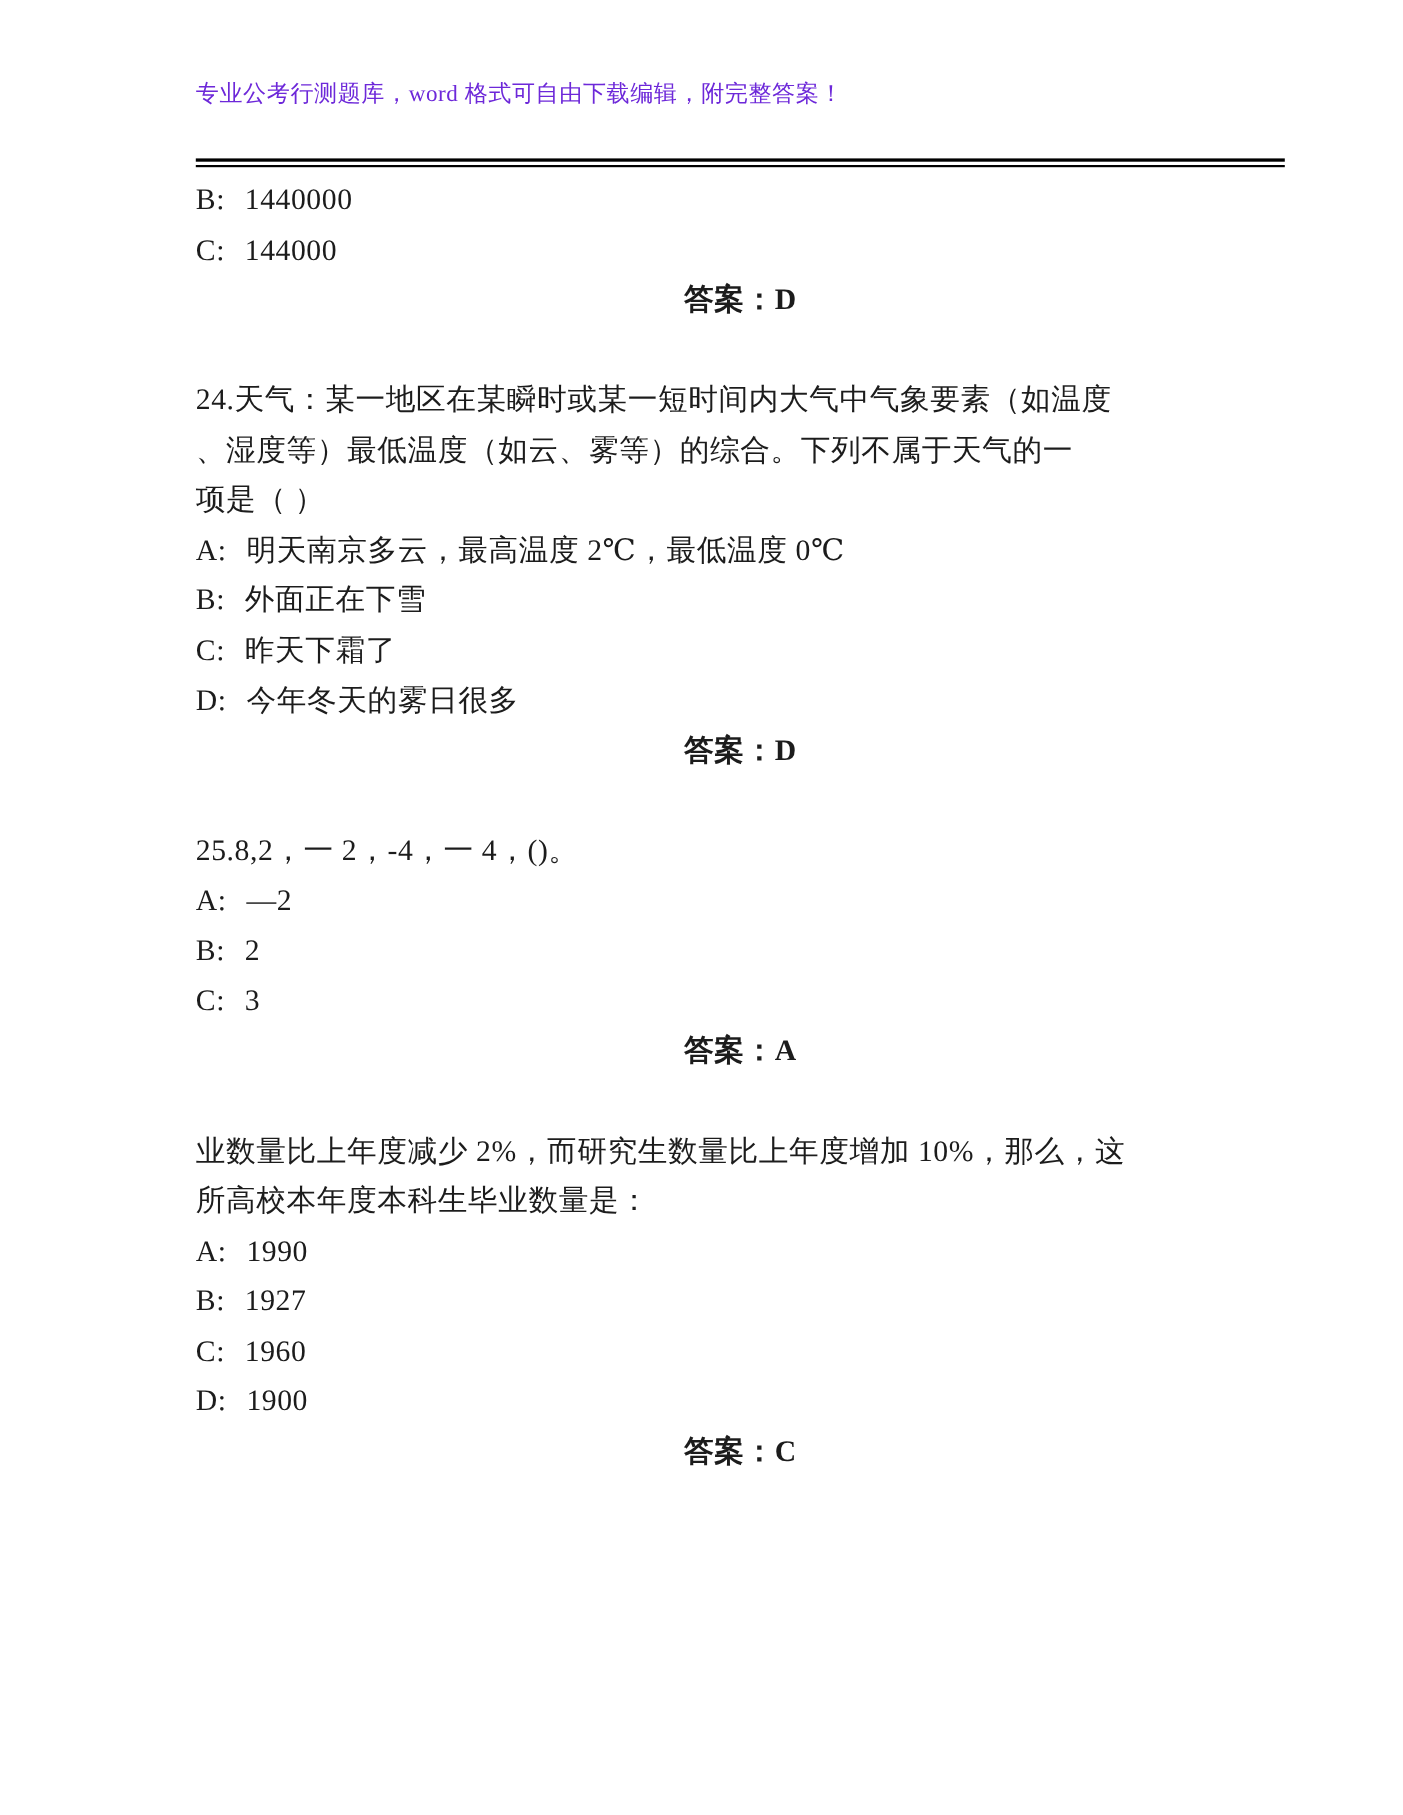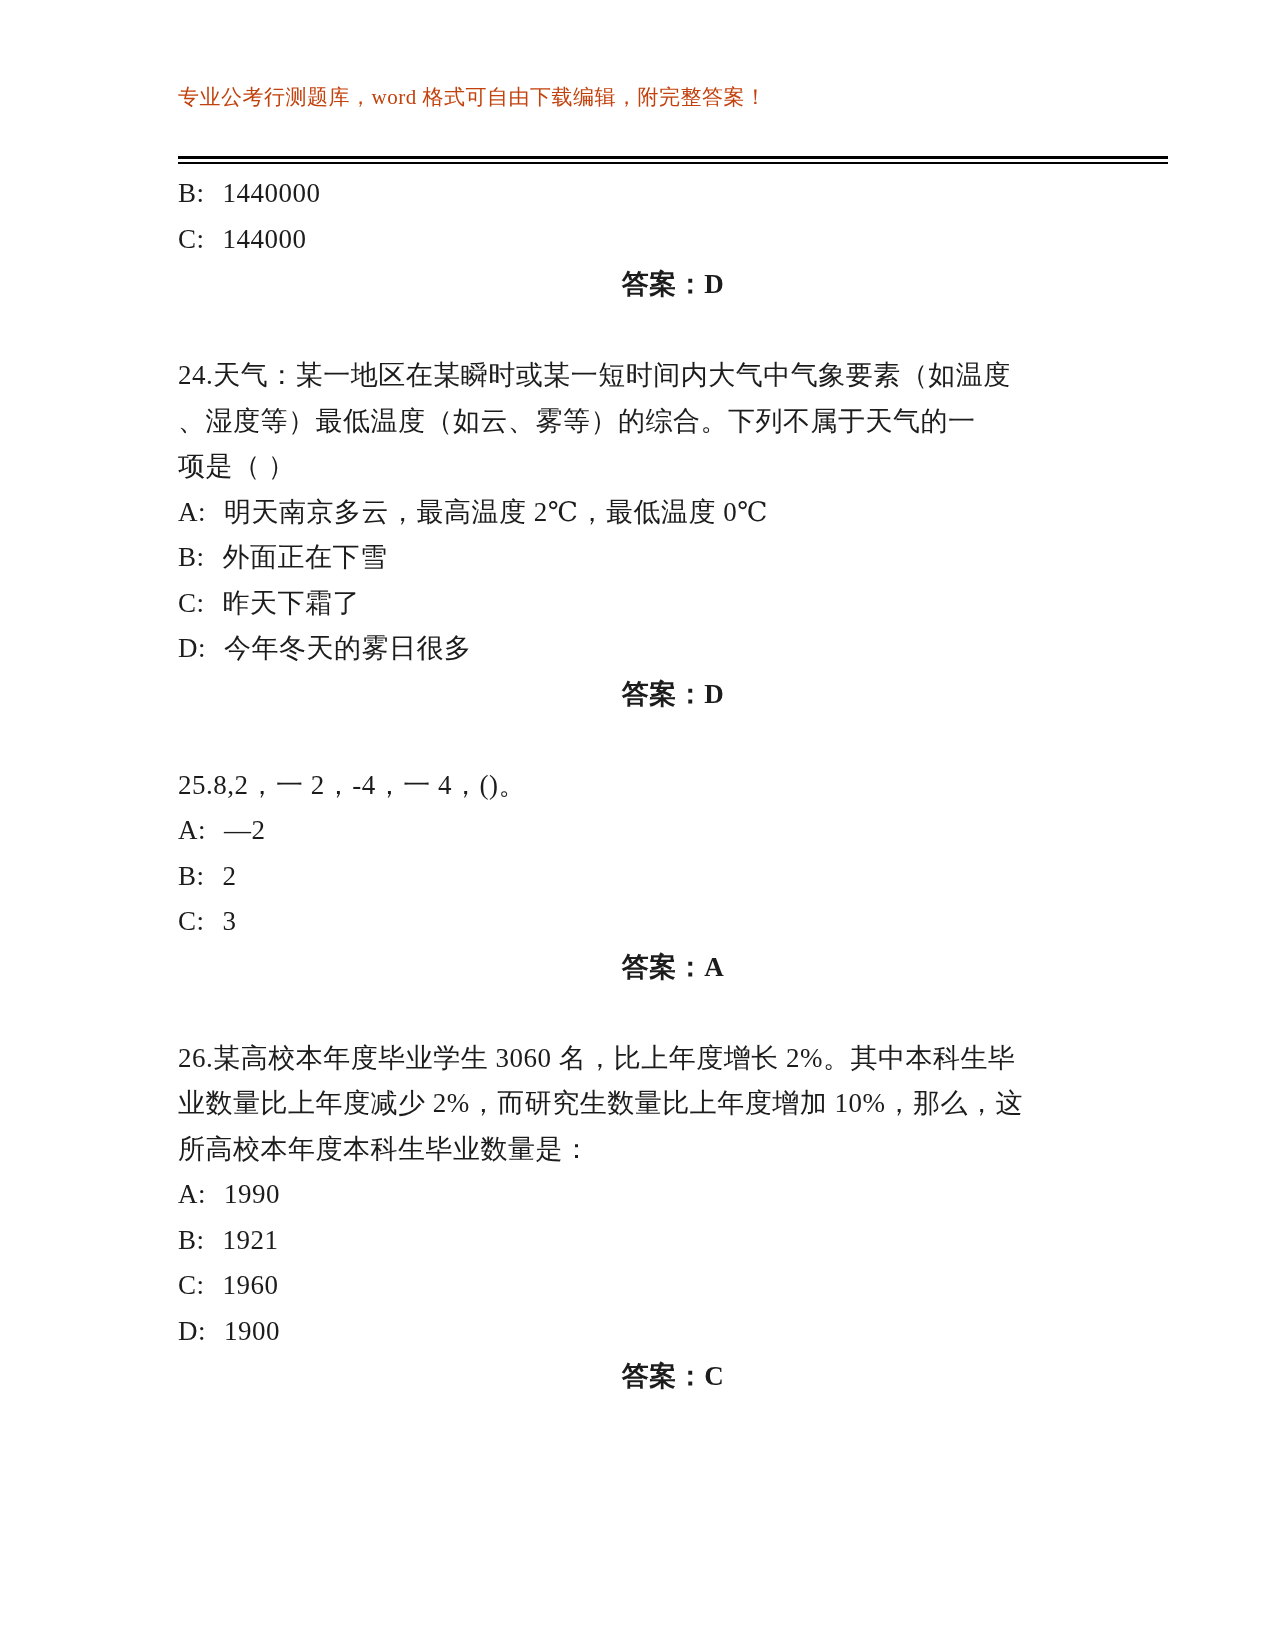--- a/index.html
+++ b/index.html
@@ -26,22 +26,21 @@
     position: absolute;
     left: 178px;
     top: 72px;
     width: 990px;
   }
   .header-text {
     font-size: 21px;
     line-height: 26px;
     letter-spacing: 0.5px;
     white-space: pre;
-    color: #c2410c;
-    margin-top: 12px;
+    color: #6d28d9;
   }
   .header-rule {
     margin-top: 46px;
     height: 3px;              
     border-top: 3px solid #000;
     border-bottom: 2px solid #000;
   }
   .questions {
     margin-top: 7px;
   }
@@ -95,25 +94,24 @@
           <div class="text-line answer-line">答案：D</div>
         </section>
         <section class="question-block">
           <div class="text-line question-text-line">25.8,2，一 2，-4，一 4，()。</div>
           <div class="text-line option-row"><span class="option-label">A:</span><span class="option-value">—2</span></div>
           <div class="text-line option-row"><span class="option-label">B:</span><span class="option-value">2</span></div>
           <div class="text-line option-row"><span class="option-label">C:</span><span class="option-value">3</span></div>
           <div class="text-line answer-line">答案：A</div>
         </section>
         <section class="question-block">
-          <div class="text-line question-text-line">26.某高校本年度毕业学生 3060 名，比上年度增长 2%。其中本科生毕</div>
           <div class="text-line question-text-line">业数量比上年度减少 2%，而研究生数量比上年度增加 10%，那么，这</div>
           <div class="text-line question-text-line">所高校本年度本科生毕业数量是：</div>
           <div class="text-line option-row"><span class="option-label">A:</span><span class="option-value">1990</span></div>
-          <div class="text-line option-row"><span class="option-label">B:</span><span class="option-value">1921</span></div>
+          <div class="text-line option-row"><span class="option-label">B:</span><span class="option-value">1927</span></div>
           <div class="text-line option-row"><span class="option-label">C:</span><span class="option-value">1960</span></div>
           <div class="text-line option-row"><span class="option-label">D:</span><span class="option-value">1900</span></div>
           <div class="text-line answer-line">答案：C</div>
         </section>
       </main>
 
   </div>
 </div>
 
 </body></html>

